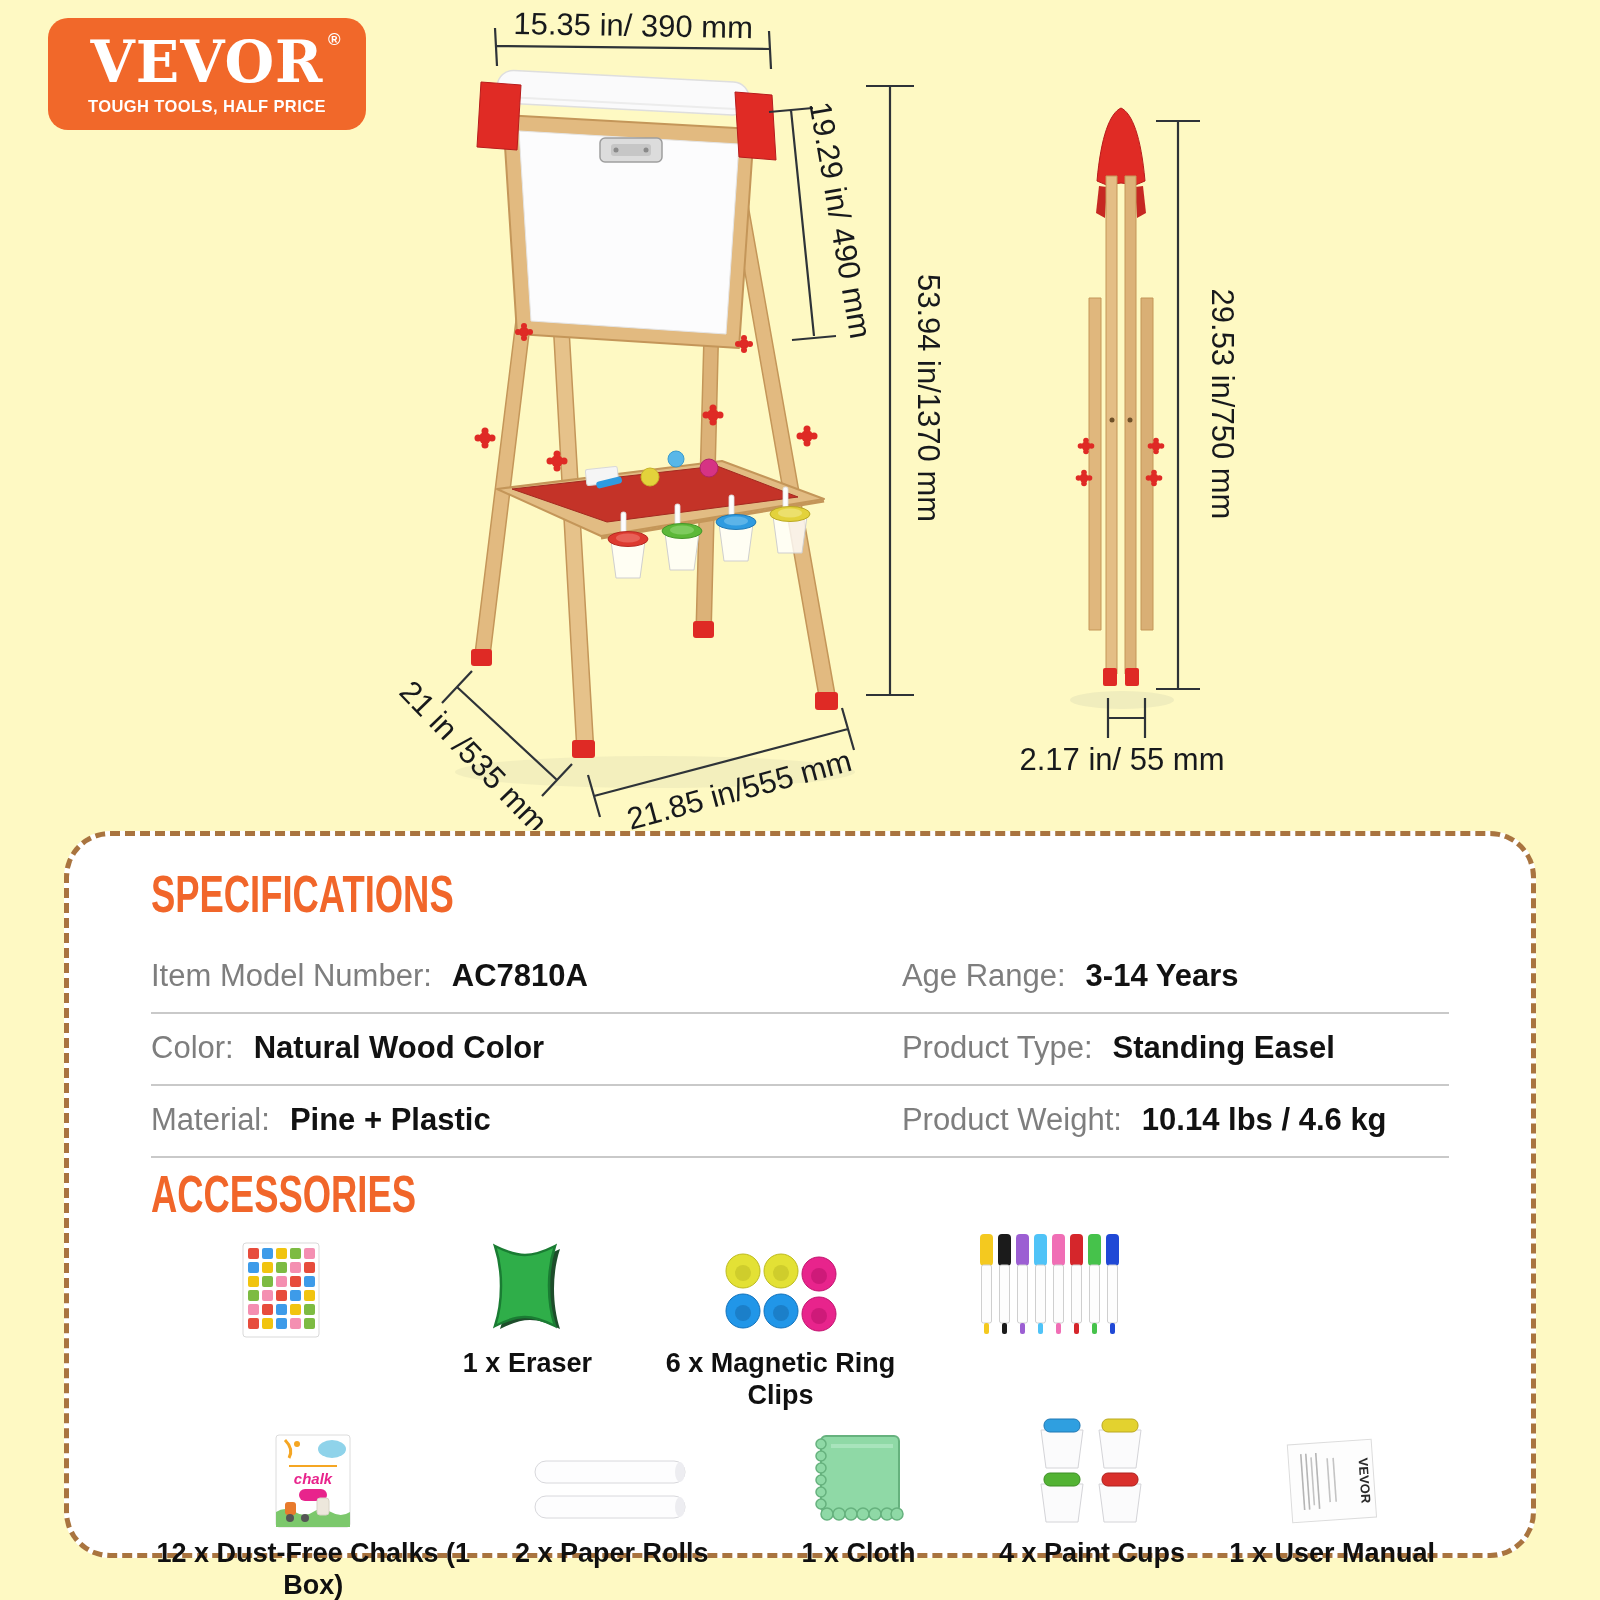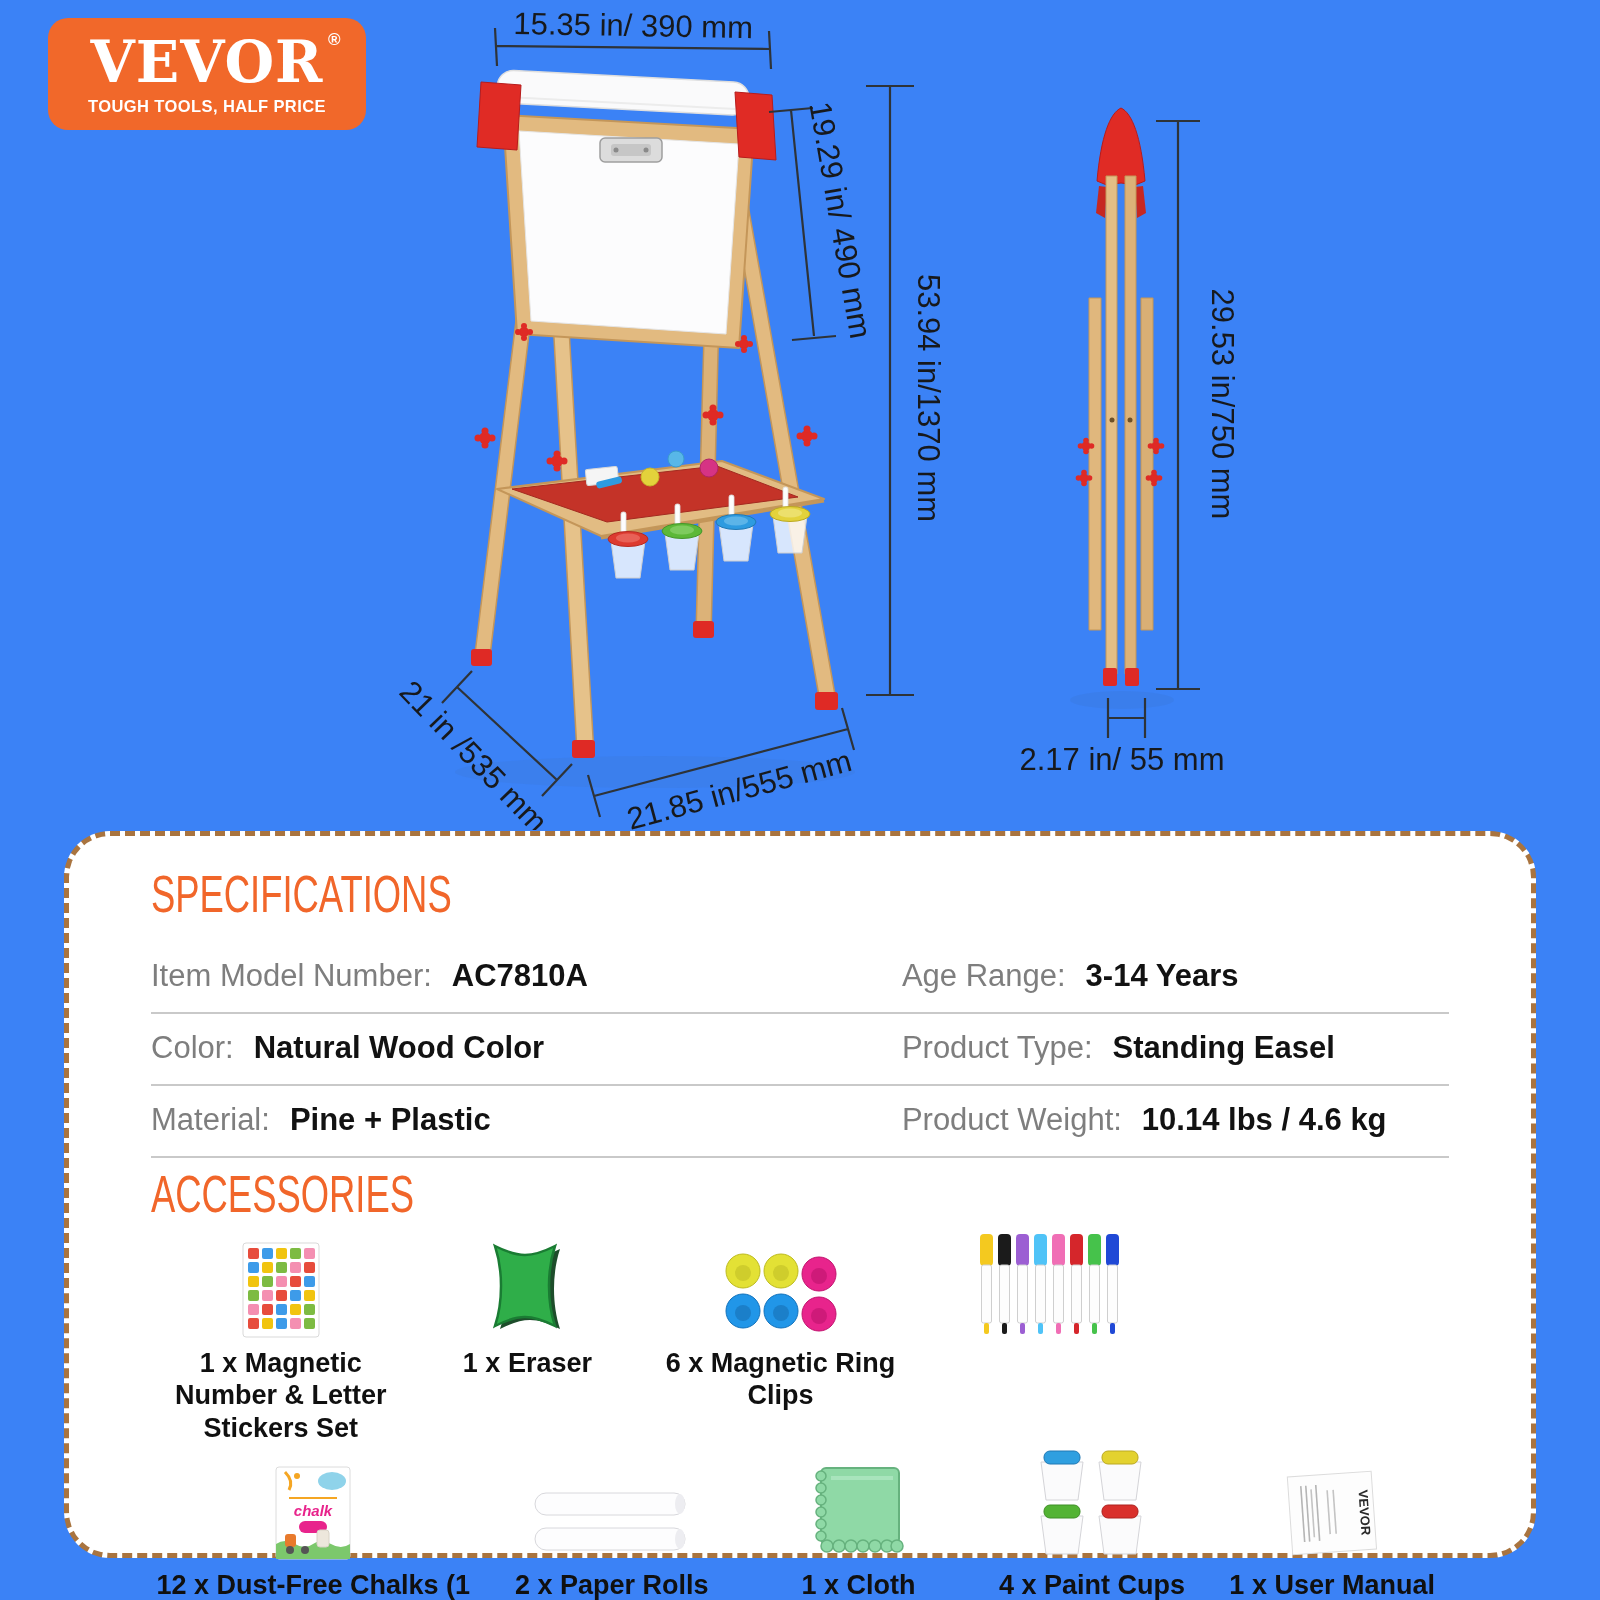--- a/index.html
+++ b/index.html
@@ -1,33 +1,33 @@
 <!DOCTYPE html>
 <html><head>
 <meta charset="utf-8">
 <style>
   html,body{margin:0;padding:0;background:#cfe3ee;}
-  .canvas{position:relative;width:1600px;height:1600px;background:#3b82f6;overflow:hidden;
+  .canvas{position:relative;width:1600px;height:1600px;background:#fef9c3;overflow:hidden;
           font-family:"Liberation Sans",sans-serif;}
   
   .logo{position:absolute;left:48px;top:18px;width:318px;height:112px;background:#F1682A;
         border-radius:20px;color:#fff;display:flex;flex-direction:column;align-items:center;
         justify-content:center;}
   .logo .brand{font-family:"DejaVu Serif",serif;font-weight:bold;font-size:57px;line-height:1;
         letter-spacing:1px;position:relative;}
   .logo .brand .reg{font-size:17px;position:absolute;top:-2px;right:-18px;font-family:"Liberation Sans",sans-serif;}
   .logo .tagline{font-size:16.5px;font-weight:bold;letter-spacing:0.4px;margin-top:7px;}
   
   .scene{position:absolute;left:0;top:0;}
   .dim{stroke:#2E3338;stroke-width:2.2;fill:none;}
   .dimtext{font-family:"Liberation Sans",sans-serif;font-size:31px;fill:#17191C;}
   
   .panel{position:absolute;left:64px;top:831px;width:1472px;height:727px;box-sizing:border-box;
          background:#FFFFFF;border:5px dashed #A9743F;border-radius:46px;padding:24px 82px 0 82px;}
-  .sec-heading{color:#F1662A;font-size:52px;font-weight:normal;line-height:1.0;margin:8px 0 0 0;}
+  .sec-heading{color:#F1662A;font-size:52px;font-weight:bold;line-height:1.0;margin:8px 0 0 0;}
   .sec-heading .cond{display:inline-block;transform:scaleX(0.70);transform-origin:left center;
          letter-spacing:0px;white-space:nowrap;}
   .spec-table{margin-top:22px;}
   .spec-row{display:grid;grid-template-columns:56% 44%;padding:16px 0 18px 0;border-bottom:2px solid #C9C9C9;gap:24px;}
   .spec-cell{font-size:31px;white-space:nowrap;}
   .spec-label{color:#7E7E7E;}
   .spec-value{color:#121212;font-weight:bold;margin-left:20px;}
   .acc-area{margin-top:10px;}
   .acc-row{display:flex;align-items:flex-start;margin-top:12px;}
   .acc-item{display:flex;flex-direction:column;align-items:center;}
@@ -285,21 +285,20 @@
                   <rect x="48" y="62" width="11" height="11" rx="2" fill="#F1C40F"></rect>
                   <rect x="62" y="62" width="11" height="11" rx="2" fill="#7DBB42"></rect>
                 <rect x="6" y="76" width="11" height="11" rx="2" fill="#E74C3C"></rect>
                   <rect x="20" y="76" width="11" height="11" rx="2" fill="#F1C40F"></rect>
                   <rect x="34" y="76" width="11" height="11" rx="2" fill="#3D9BE9"></rect>
                   <rect x="48" y="76" width="11" height="11" rx="2" fill="#F48FB1"></rect>
                   <rect x="62" y="76" width="11" height="11" rx="2" fill="#7DBB42"></rect>
               </g>
             </svg>
           </div>
-          <div class="acc-label" style="max-width:310px">1 x Magnetic Number &amp; Letter Stickers Set</div>
         </div>
 
         <div class="acc-item" style="width:18%">
           <div class="acc-img">
             <svg width="90" height="100" viewBox="0 0 90 100">
               <path d="M18,11 C42,23 54,23 78,11 C70,35 70,67 78,91 C54,79 42,79 18,91 C26,67 26,35 18,11 Z" fill="#1E4D2B"></path>
               <path d="M13,8 C37,20 49,20 73,8 C65,32 65,64 73,88 C49,76 37,76 13,88 C21,64 21,32 13,8 Z" fill="#2FAE49" stroke="#1A7C33" stroke-width="2.5"></path>
             </svg>
           </div>
           <div class="acc-label">1 x Eraser</div>

